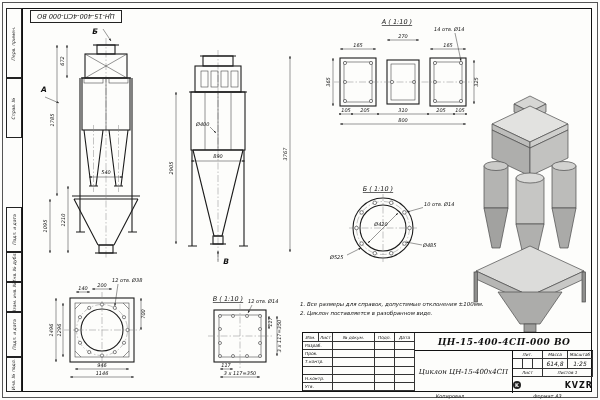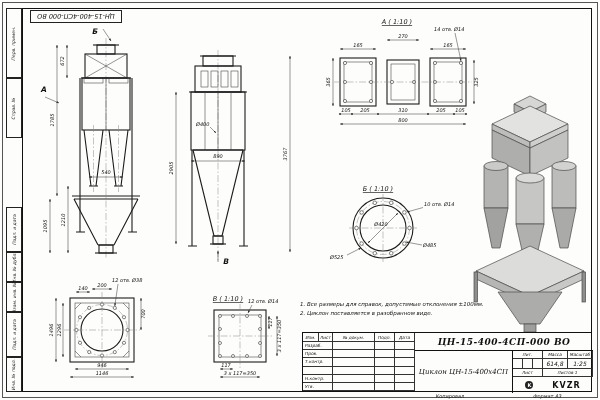--- a/index.html
+++ b/index.html
@@ -52,21 +52,21 @@
   .tb-name{position:absolute;left:112px;top:18px;width:98px;height:42px;border-right:1.4px solid #111;
            display:flex;align-items:center;justify-content:center;text-align:left;
            font:italic 7px "DejaVu Serif",serif;padding:2px;}
   .tb-right{position:absolute;left:210px;top:18px;width:80px;height:42px;
             display:grid;grid-template-columns:10px 10px 10px 25px 25px;
             grid-template-rows:8px 10px 8px 16px;}
   .tb-right .tc:last-child{border-right:none;}
   .span3{grid-column:1 / span 3;}
   .span5{grid-column:1 / span 5;}
   .val{font:italic 6px "DejaVu Sans",sans-serif;}
-  .company{display:flex;align-items:center;justify-content:center;gap:19px;border-bottom:none;}
+  .company{display:flex;align-items:center;justify-content:space-between;gap:19px;border-bottom:none;}
   .kv-ico{width:8px;height:8px;border-radius:50%;background:#222;color:#fff;font:bold 5px "DejaVu Sans",sans-serif;
           display:inline-flex;align-items:center;justify-content:center;}
   .kv-txt{font:bold 8px "DejaVu Sans",sans-serif;letter-spacing:1px;}
 
   .below{position:absolute;font:italic 5px "DejaVu Sans",sans-serif;color:#222;text-align:center;}
   .below.copy{left:400px;top:393px;width:100px;}
   .below.fmt{left:505px;top:393px;width:85px;}
 </style>
 </head>
 <body>

